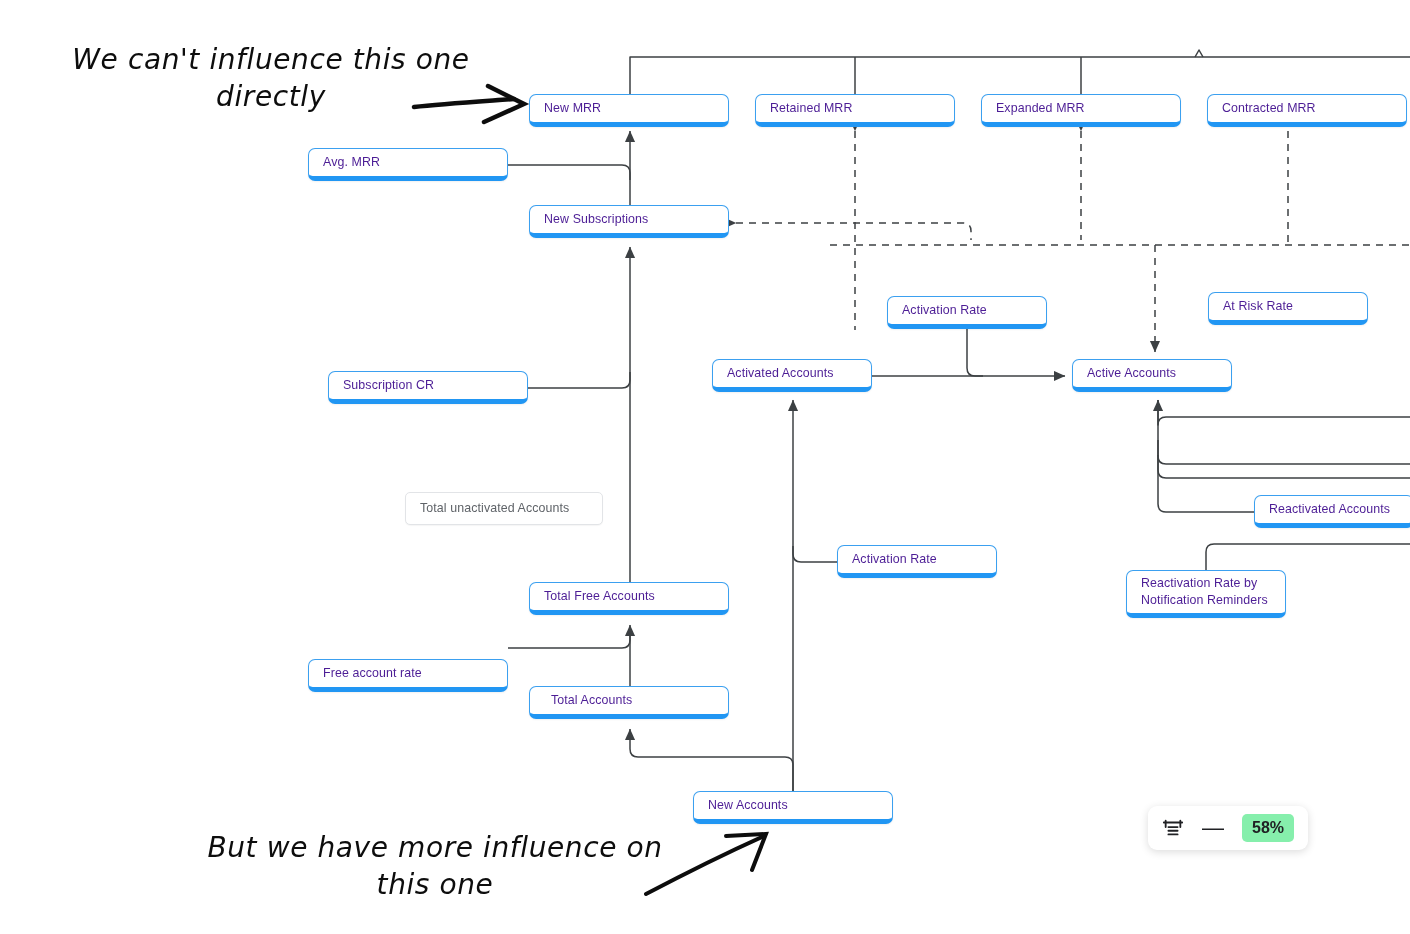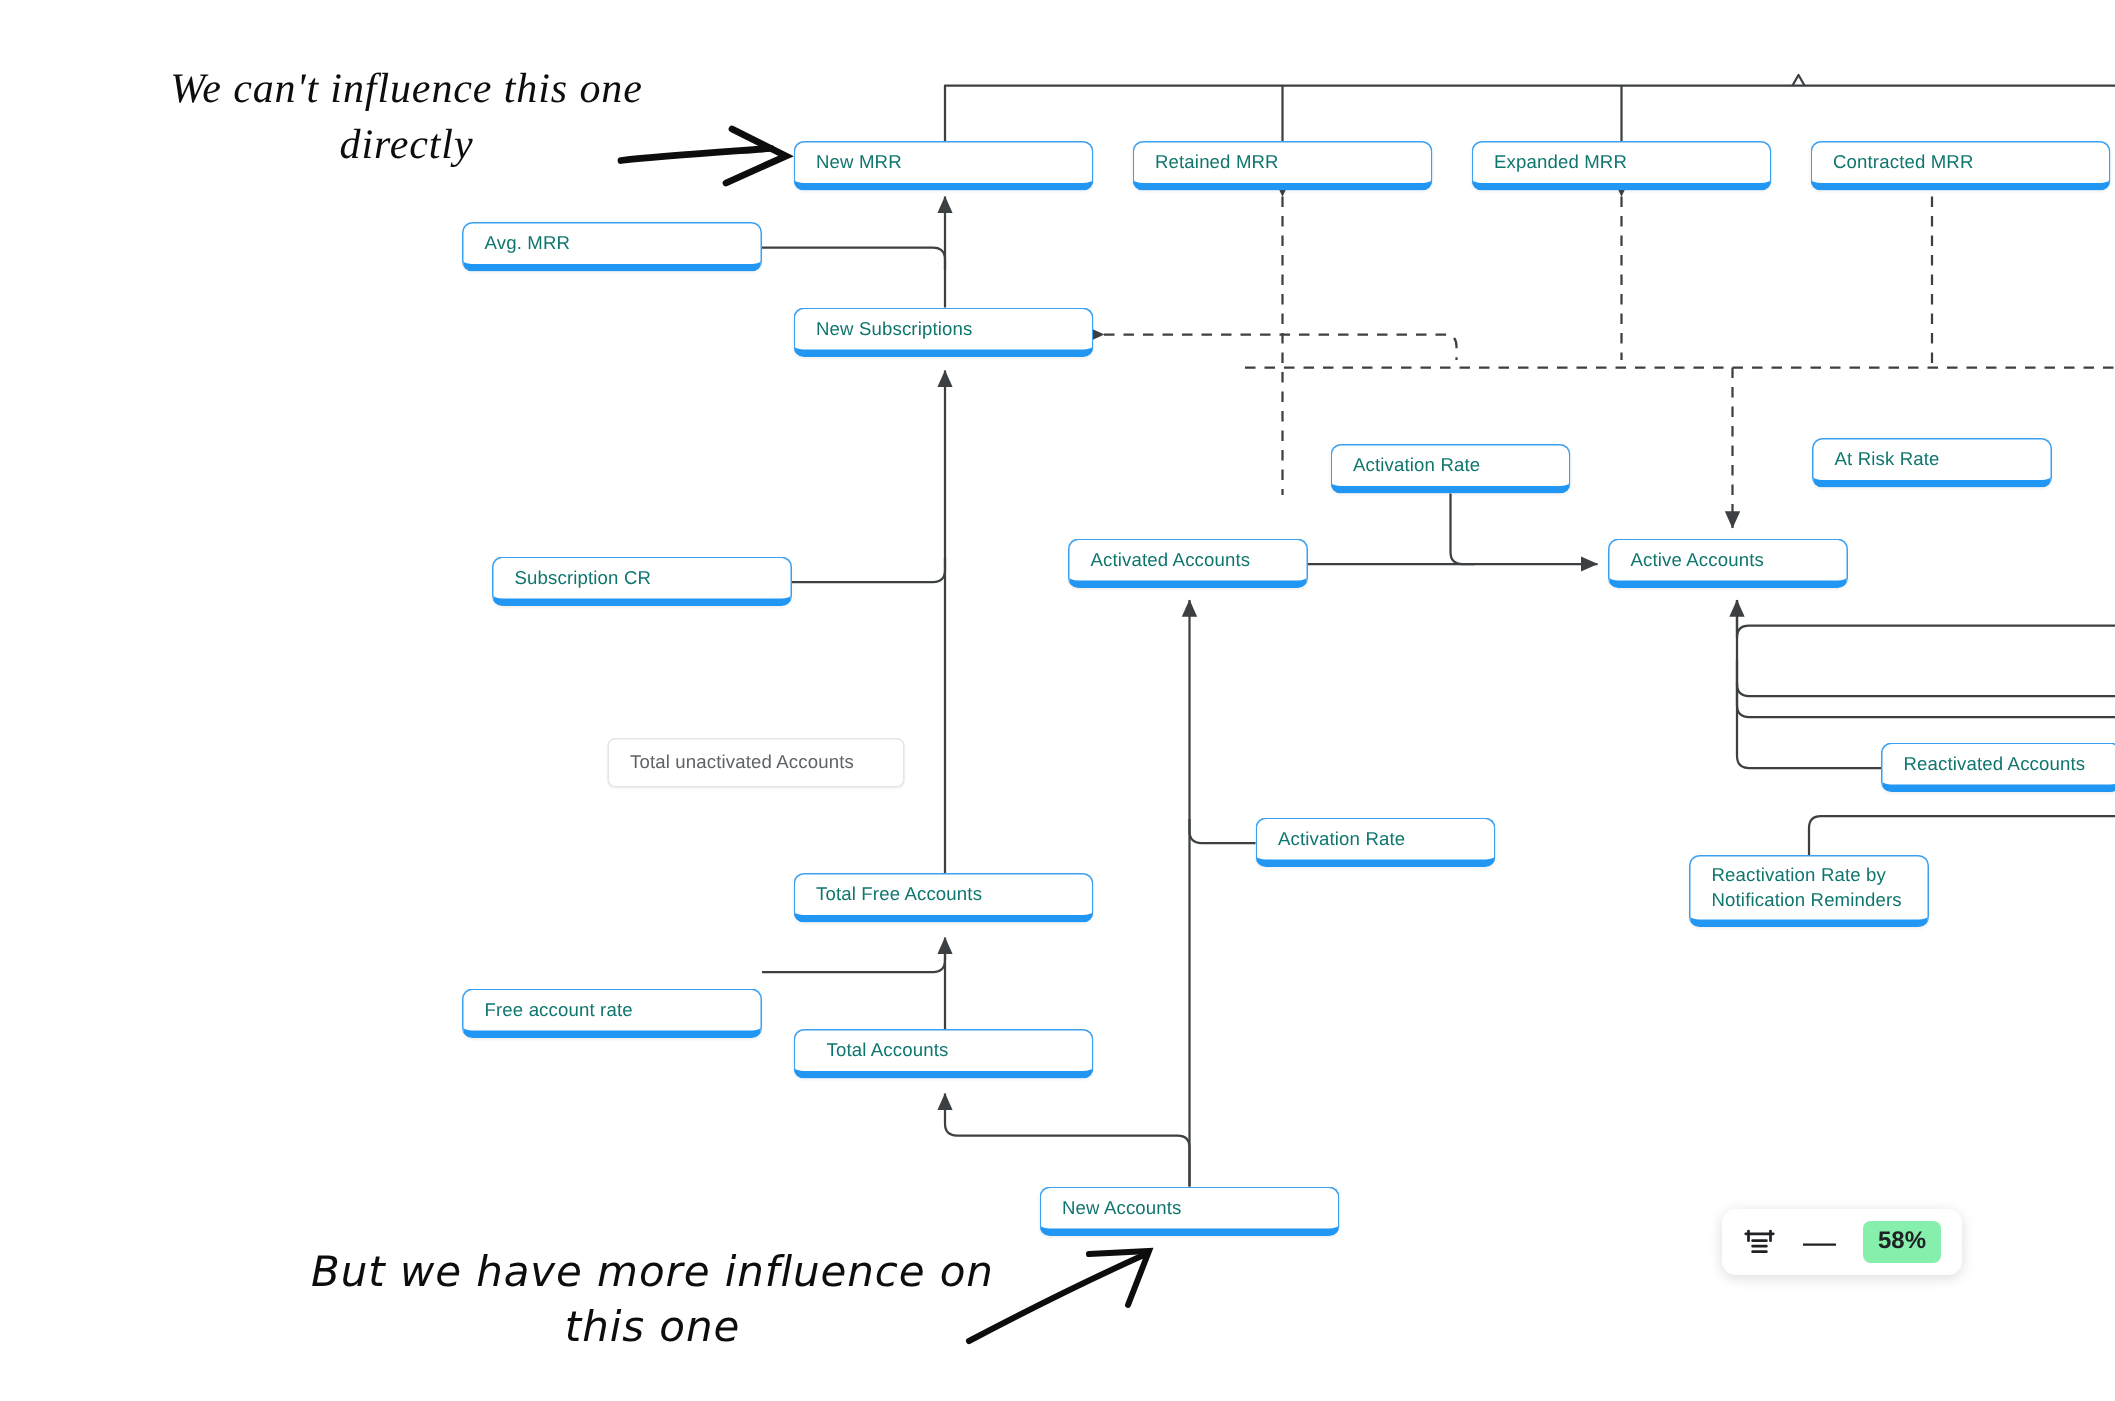--- a/index.html
+++ b/index.html
@@ -31,21 +31,21 @@
     box-sizing: border-box;
     background: #ffffff;
     border: 1.6px solid #3ba0f0;
     border-bottom: 5px solid #2196f3;
     border-radius: 7px;
     display: flex;
     align-items: center;
     padding: 0 14px;
     font-size: 12.4px;
     line-height: 1.35;
-    color: #0f766e;
+    color: #4c1d95;
     letter-spacing: .1px;
     box-shadow: 0 1px 2px rgba(0,0,0,0.06);
     z-index: 4;
   }
   .node.muted {
     border: 1px solid #e2e4e7;
     border-bottom: 1px solid #e2e4e7;
     border-radius: 5px;
     color: #5f6368;
     box-shadow: 0 1px 1px rgba(0,0,0,0.04);
@@ -223,21 +223,21 @@
   <div class="node" style="left:308px; top:631px; width:200px; height:33px;margin-top:28px;">
     <span class="label">Free account rate</span>
   </div>
   <div class="node" style="left:529px; top:686px; width:200px; height:33px;padding-left:21px;">
     <span class="label">Total Accounts</span>
   </div>
   <div class="node" style="left:693px; top:791px; width:200px; height:33px;">
     <span class="label">New Accounts</span>
   </div>
 
-  <div class="annotation" style="left:36px; top:42px; width:470px;font-family:Liberation Serif, serif;">We can't influence this one
+  <div class="annotation" style="left:36px; top:42px; width:470px;">We can't influence this one
 directly</div>
 
   <svg style="position:absolute; left:410px; top:80px; width:140px; height:50px; z-index:6;" viewBox="0 0 140 50" xmlns="http://www.w3.org/2000/svg">
     <path d="M4,27 C30,24 62,22 104,19" stroke="#0d0d0d" stroke-width="4.5" fill="none" stroke-linecap="round"></path>
     <path d="M78,6 L114,24 L74,42" stroke="#0d0d0d" stroke-width="4.5" fill="none" stroke-linecap="round" stroke-linejoin="miter"></path>
   </svg>
 
   <div class="annotation" style="left:190px; top:830px; width:490px;">But we have more influence on
 this one</div>
 

